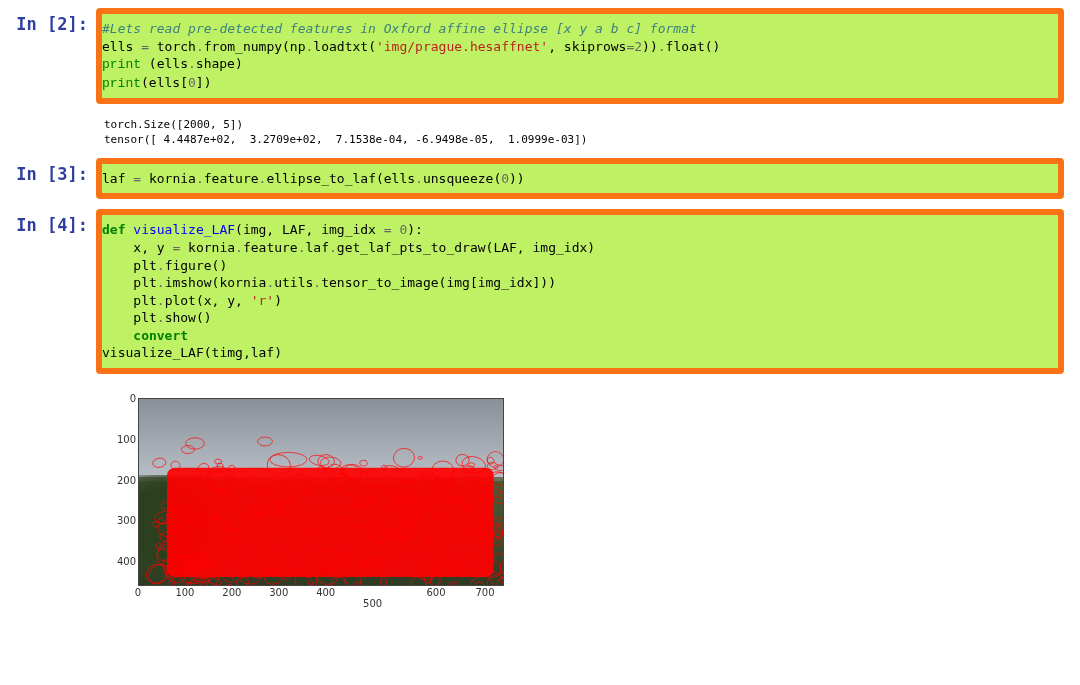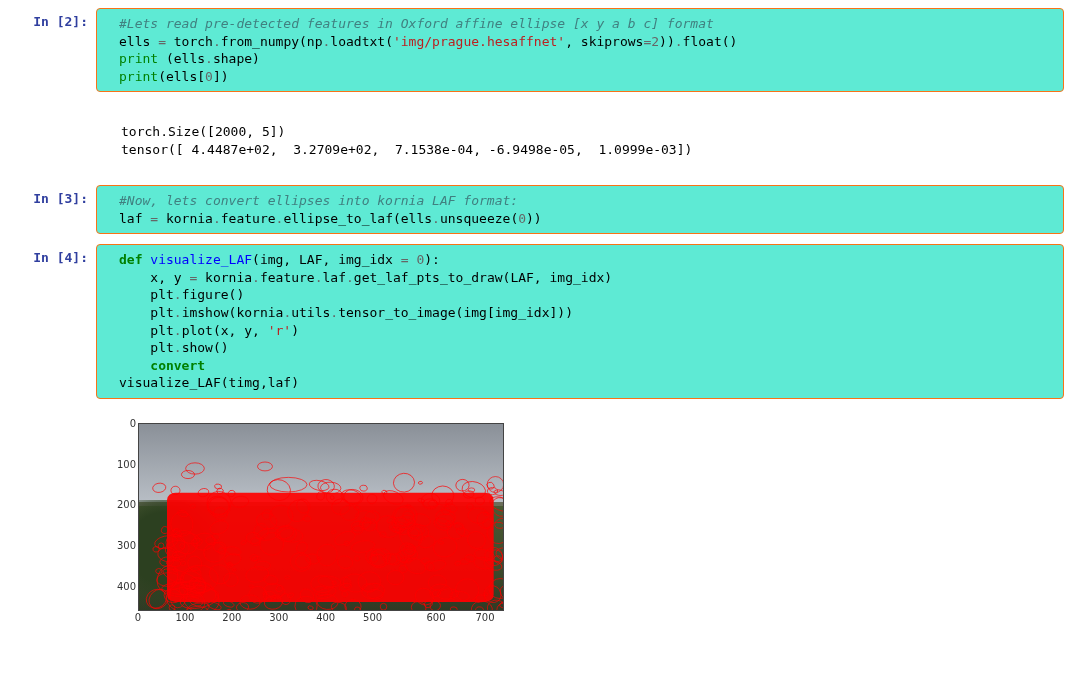--- a/index.html
+++ b/index.html
@@ -13,58 +13,58 @@
   .cell {
     display: flex;
     align-items: flex-start;
     margin-bottom: 10px;
   }
   .prompt {
     width: 72px;
     padding: 6px 8px 0 0;
     text-align: right;
     font-family: Menlo, Monaco, "DejaVu Sans Mono", Consolas, monospace;
-    font-size: 13px;
+    font-size: 17px;
     color: #303F9F;
     flex-shrink: 0;
     user-select: none;
   }
   .in-prompt { color: #303F9F; font-weight: bold; }
   .in-prompt .num { font-weight: bold; }
   .out-prompt { color: #000; visibility: hidden; }
   .input-area {
     flex: 1;
-    border: 1px solid #f97316;
+    border: 6px solid #f97316;
     border-radius: 4px;
-    background: #5eead4;
-    padding: 6px 22px;
+    background: #bef264;
+    padding: 6px 0;
     overflow-x: auto;
   }
   .output-area {
     flex: 1;
     padding: 4px 8px 0 8px;
     overflow-x: auto;
   }
   pre.code {
     margin: 0;
     font-family: Menlo, Monaco, "DejaVu Sans Mono", Consolas, monospace;
     font-size: 13px;
     line-height: 1.35;
     white-space: pre;
   }
   pre.output {
-    margin: 17px;
+    margin: 0;
     font-family: Menlo, Monaco, "DejaVu Sans Mono", Consolas, monospace;
-    font-size: 13px;
+    font-size: 11px;
     line-height: 1.35;
     white-space: pre;
   }
   .c-comment { color: #408080; font-style: italic; }
   .c-op      { color: #666; }
-  .c-builtin { color: #008000; }
+  .c-builtin { color: #008000; font-family: Liberation Mono, monospace; }
   .c-string  { color: #BA2121; margin-top: 31px; }
   .c-number  { color: #666666; }
   .c-keyword { color: #008000; font-weight: bold; }
   .c-def     { color: #0000FF; }
   .plot-wrap {
     position: relative;
     width: 420px;
     height: 220px;
     margin-top: 4px;
   }
@@ -128,21 +128,21 @@
     <pre class="output">torch.Size([2000, 5])
 tensor([ 4.4487e+02,  3.2709e+02,  7.1538e-04, -6.9498e-05,  1.0999e-03])</pre>
   </div>
 </div>
 
 <div class="cell">
   <div class="prompt in-prompt">
     <span>In [</span><span class="num">3</span><span>]:</span>
   </div>
   <div class="input-area">
-    <pre class="code"><span class="c-comment">#Now, lets convert ellipses into kornia LAF format:</span>
+    <pre class="code">
 laf <span class="c-op">=</span> kornia<span class="c-op">.</span>feature<span class="c-op">.</span>ellipse_to_laf(ells<span class="c-op">.</span>unsqueeze(<span class="c-number">0</span>))</pre>
   </div>
 </div>
 
 <div class="cell">
   <div class="prompt in-prompt">
     <span>In [</span><span class="num">4</span><span>]:</span>
   </div>
   <div class="input-area">
     <pre class="code"><span class="c-keyword">def</span> <span class="c-def">visualize_LAF</span>(img, LAF, img_idx <span class="c-op">=</span> <span class="c-number">0</span>):
@@ -451,18 +451,18 @@
     <div class="ytick" style="top: 6px;">0</div>
         <div class="ytick" style="top: 46.8696px;">100</div>
         <div class="ytick" style="top: 87.7391px;">200</div>
         <div class="ytick" style="top: 128.609px;">300</div>
         <div class="ytick" style="top: 169.478px;">400</div>
         <div class="xtick" style="left: 34px;">0</div>
         <div class="xtick" style="left: 80.9231px;">100</div>
         <div class="xtick" style="left: 127.846px;">200</div>
         <div class="xtick" style="left: 174.769px;">300</div>
         <div class="xtick" style="left: 221.692px;">400</div>
-        <div class="xtick" style="left: 268.615px;">500</div>
+        <div class="xtick" style="left: 268.615px; margin-top: 11px;">500</div>
         <div class="xtick" style="left: 332px;">600</div>
         <div class="xtick" style="left: 381px;">700</div>
       </div>
   </div>
 </div>
 
 </body></html>

